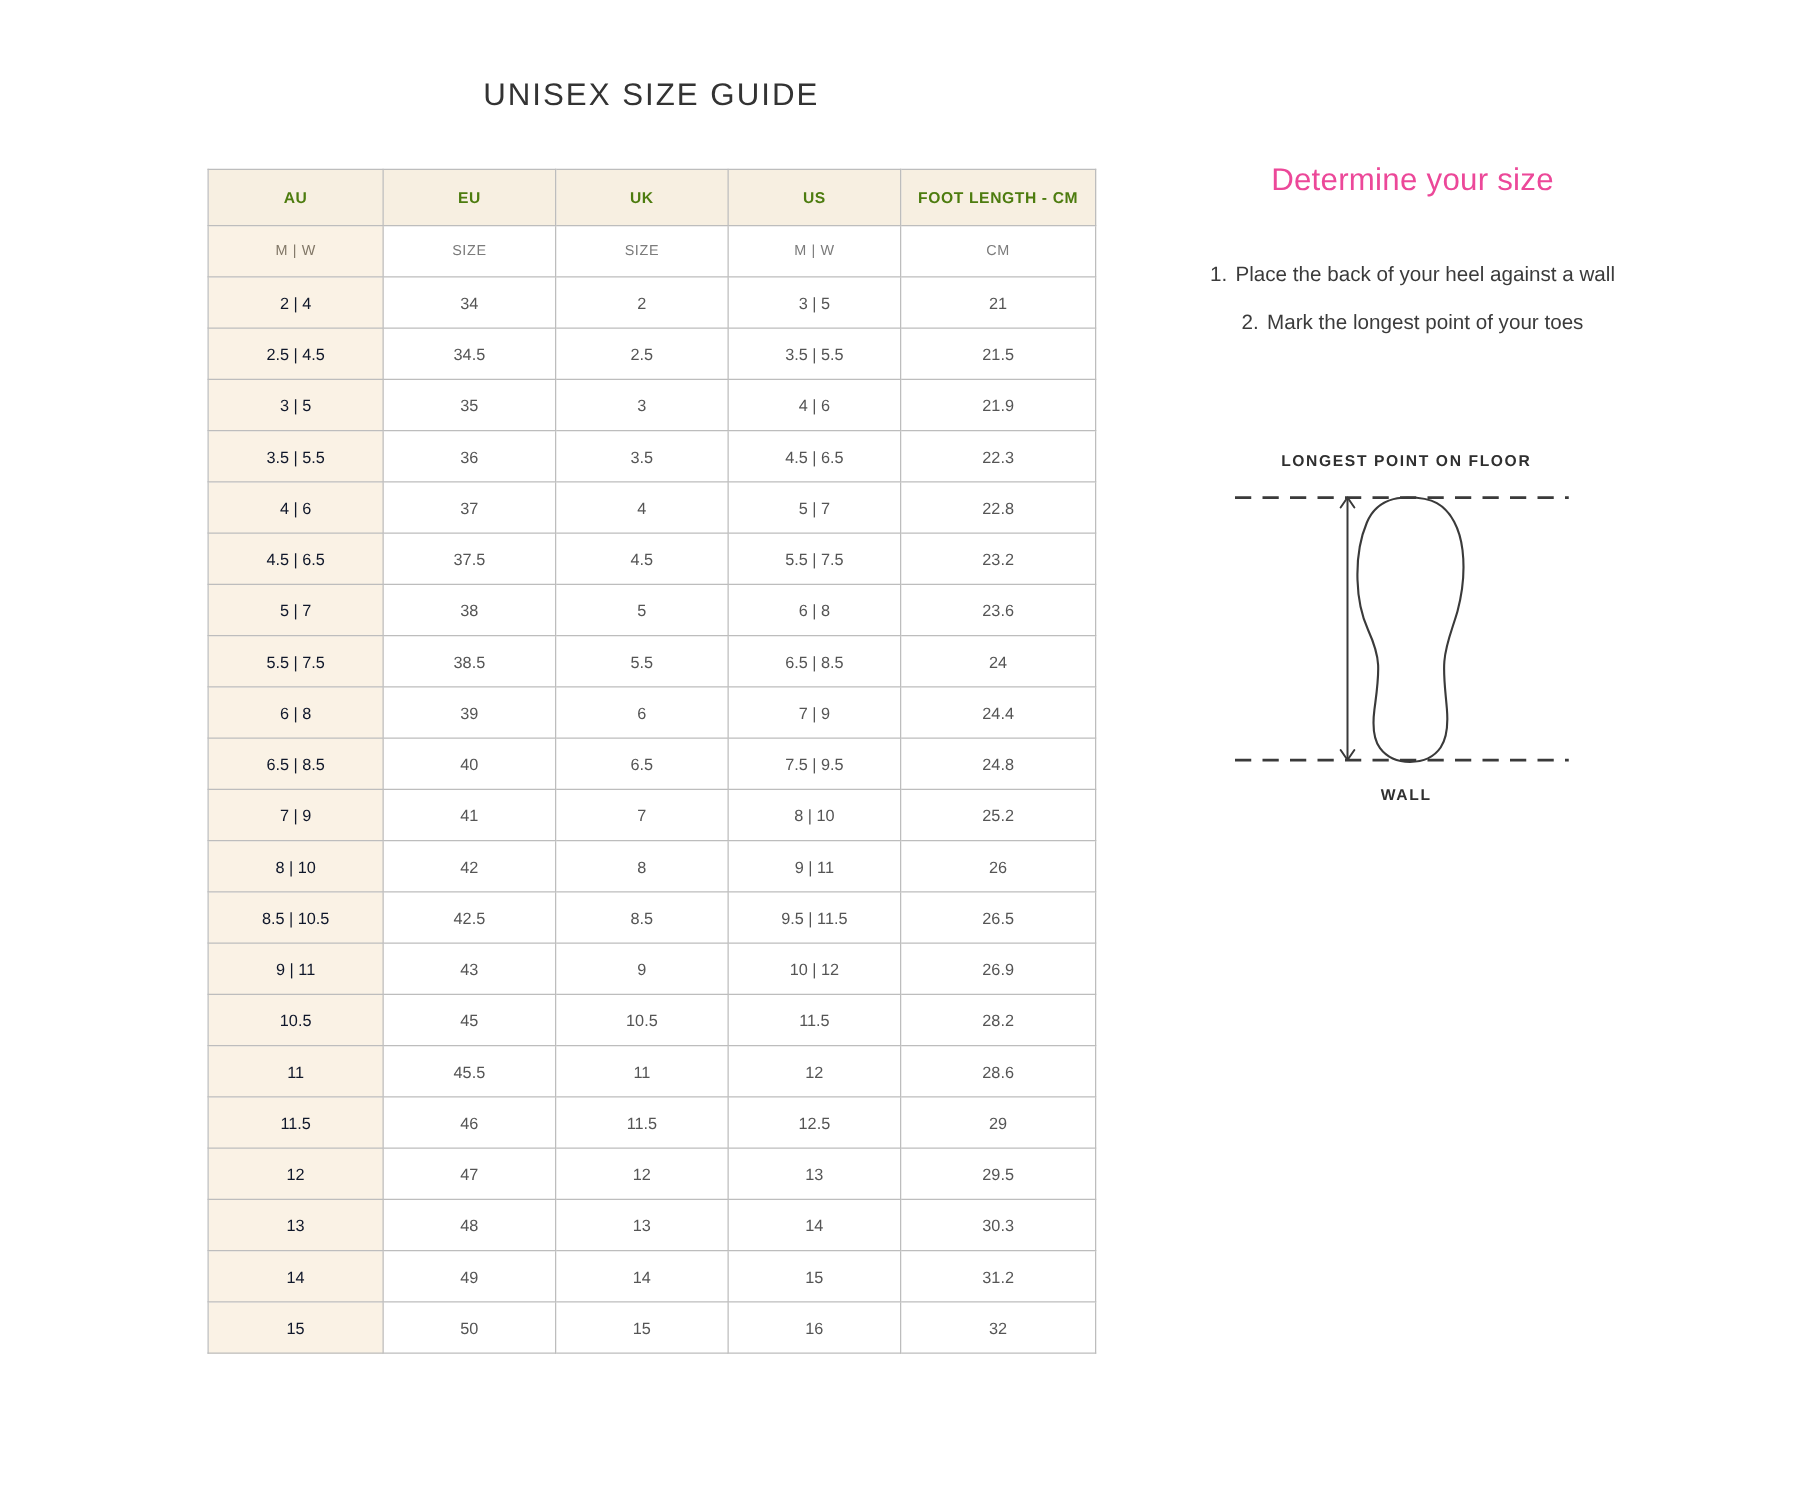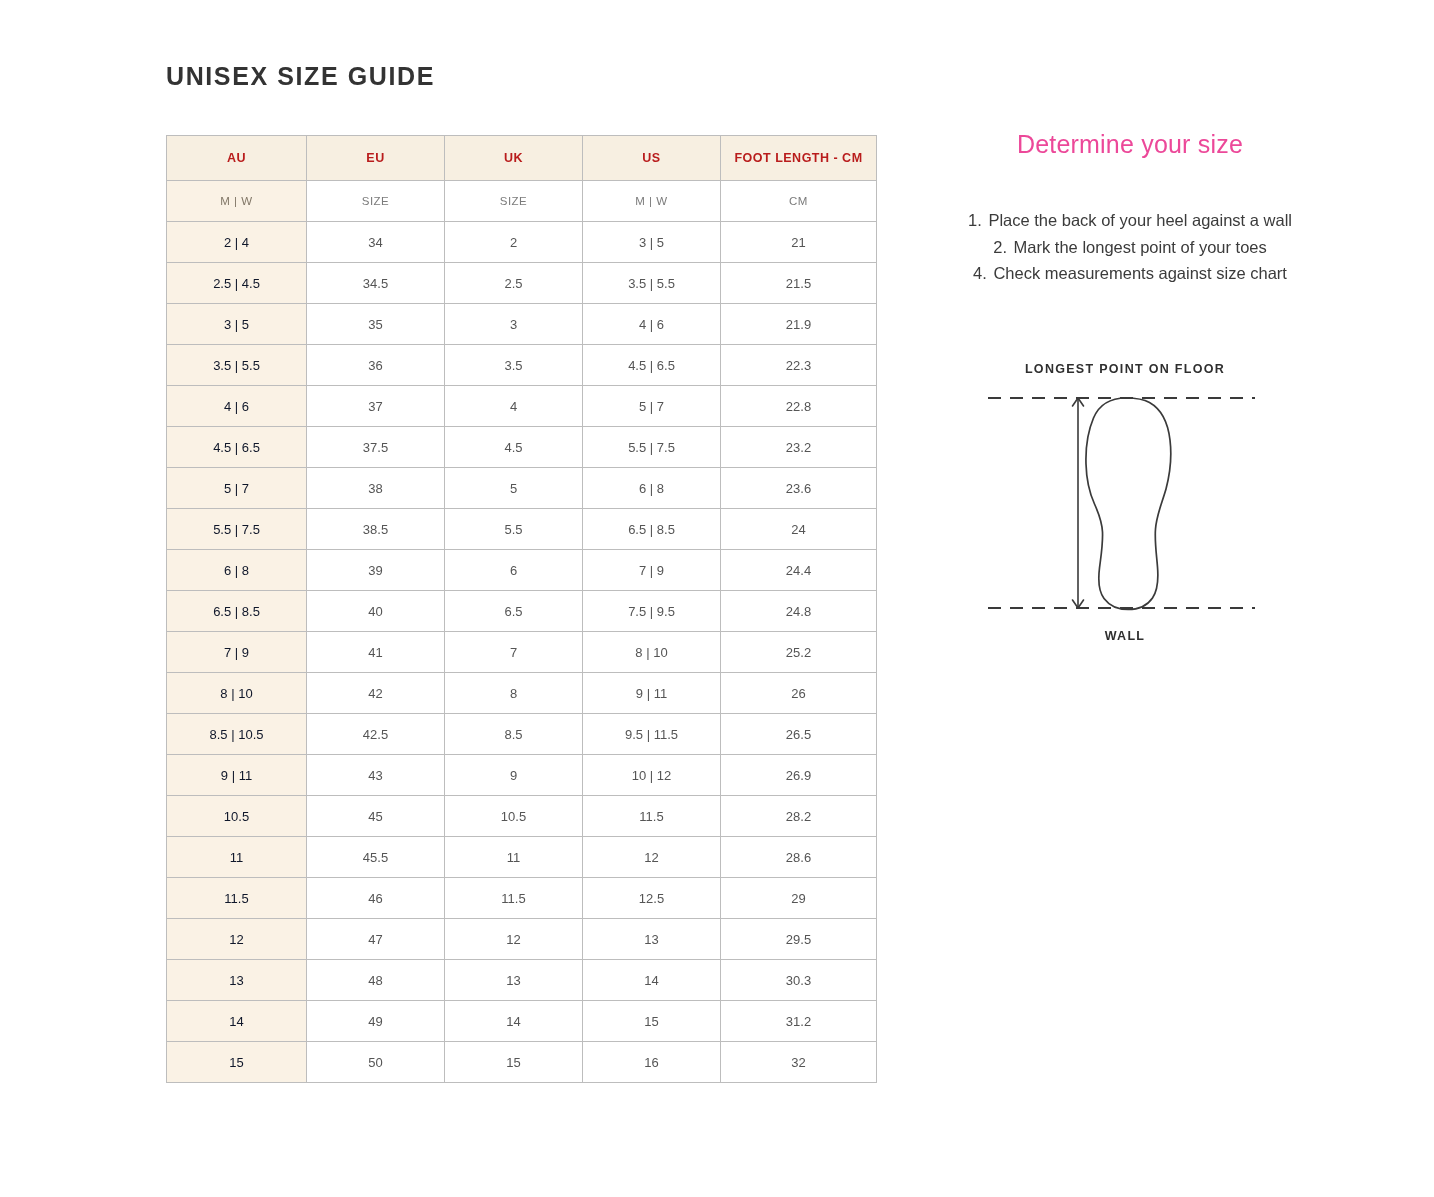--- a/index.html
+++ b/index.html
@@ -15,22 +15,23 @@
     color: #3c3c3c;
     overflow: hidden;
   }
 
   
   .page-title {
     position: absolute;
     left: 166px;
     top: 62px;
     width: 710px;
+    text-align: center;
     font-size: 25px;
-    font-weight: bold;
+    font-weight: normal;
     letter-spacing: 1.6px;
     color: #333333;
   }
 
   
   .size-table-wrap {
     position: absolute;
     left: 166px;
     top: 135px;
     width: 710px;
@@ -46,21 +47,21 @@
     vertical-align: middle;
     height: 40px;
     padding: 0;
     font-weight: normal;
   }
   table.size-table thead th {
     background: #f7efe1;
     font-size: 12.5px;
     font-weight: bold;
     letter-spacing: 0.5px;
-    color: #b91c1c;
+    color: #4d7c0f;
     height: 44px;
   }
   table.size-table tbody td {
     background: #ffffff;
     font-size: 13px;
     color: #555555;
   }
   table.size-table tbody td.col-au {
     background: #faf2e5;
     color: #0f172a;
@@ -99,20 +100,21 @@
     margin: 48px 0 0 0;
     padding: 0;
     list-style: none;
     text-align: center;
   }
   .steps li {
     font-size: 16.5px;
     line-height: 26.5px;
     color: #3b3b3b;
     white-space: nowrap;
+    margin-top: 11px;
   }
   .steps li .num { margin-right: 2px; }
 
   
   .foot-diagram {
     position: absolute;
     left: 960px;
     top: 352px;
     width: 330px;
     height: 310px;
@@ -314,21 +316,20 @@
         </tr>
       </tbody>
   </table>
 </div>
 
 <div class="right-panel">
   <div class="determine-title">Determine your size</div>
   <ul class="steps" id="steps-list">
       <li><span class="num">1.</span> <span>Place the back of your heel against a wall</span></li>
       <li><span class="num">2.</span> <span>Mark the longest point of your toes</span></li>
-      <li><span class="num">4.</span> <span>Check measurements against size chart</span></li>
     </ul>
 </div>
 
 <div class="foot-diagram">
   <div class="diagram-label label-top">LONGEST POINT ON FLOOR</div>
 
   <svg class="foot-svg" width="330" height="310" viewBox="0 0 330 310">
 
     <line x1="28" y1="46" x2="295" y2="46" stroke="#3a3a3a" stroke-width="2.2" stroke-dasharray="13 9"></line>
 

